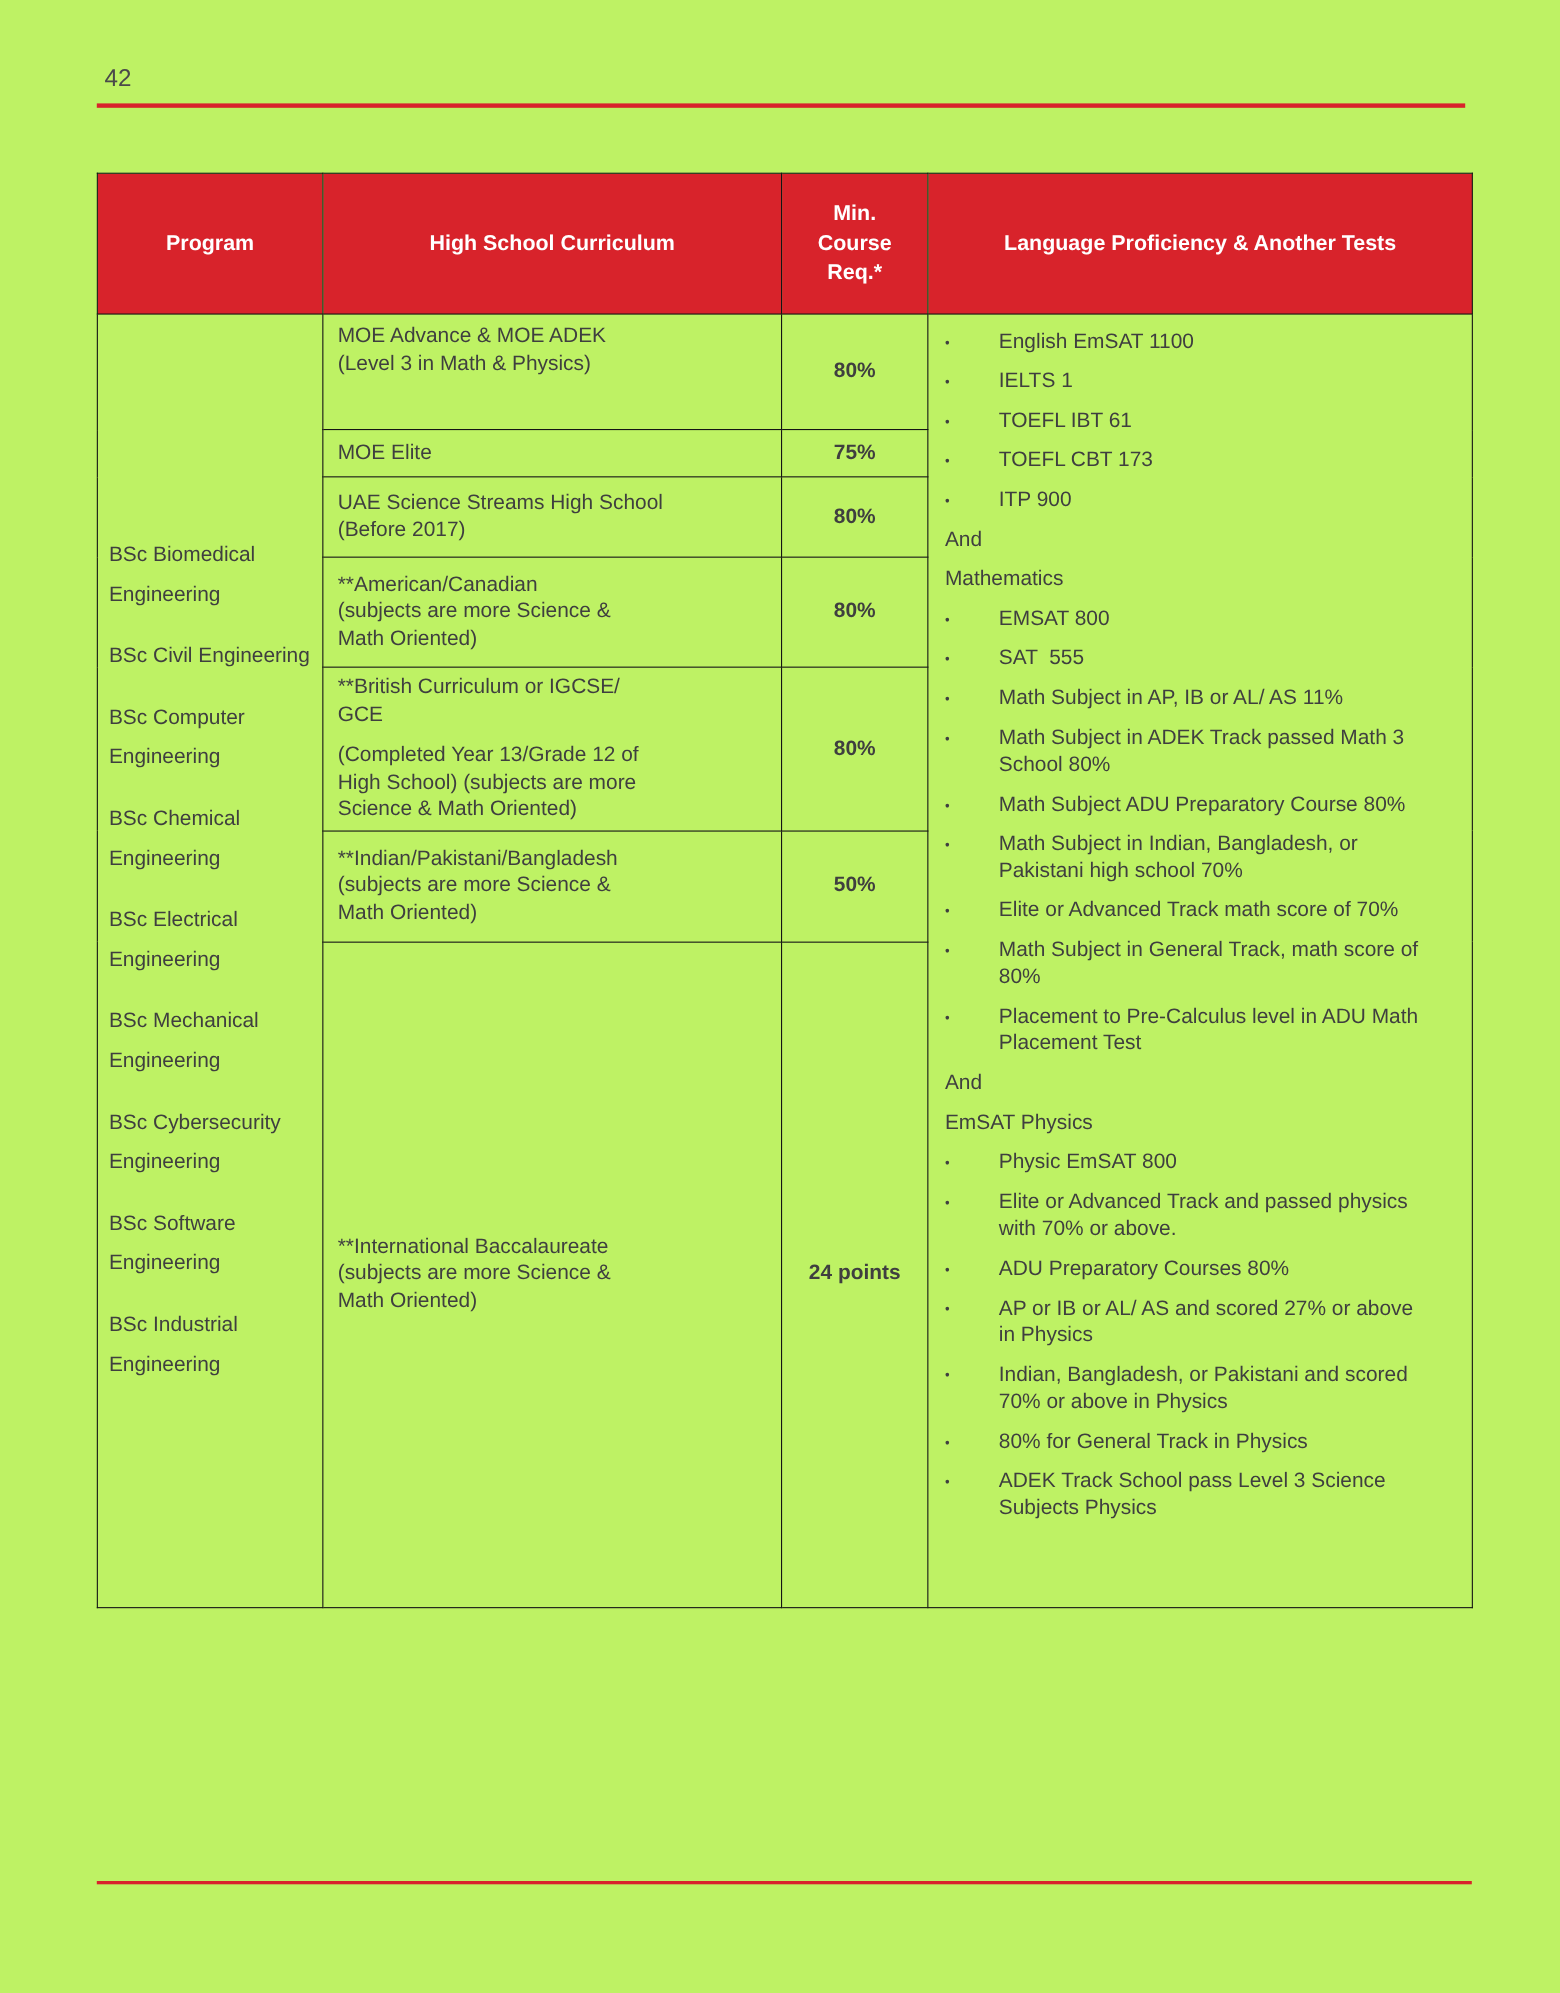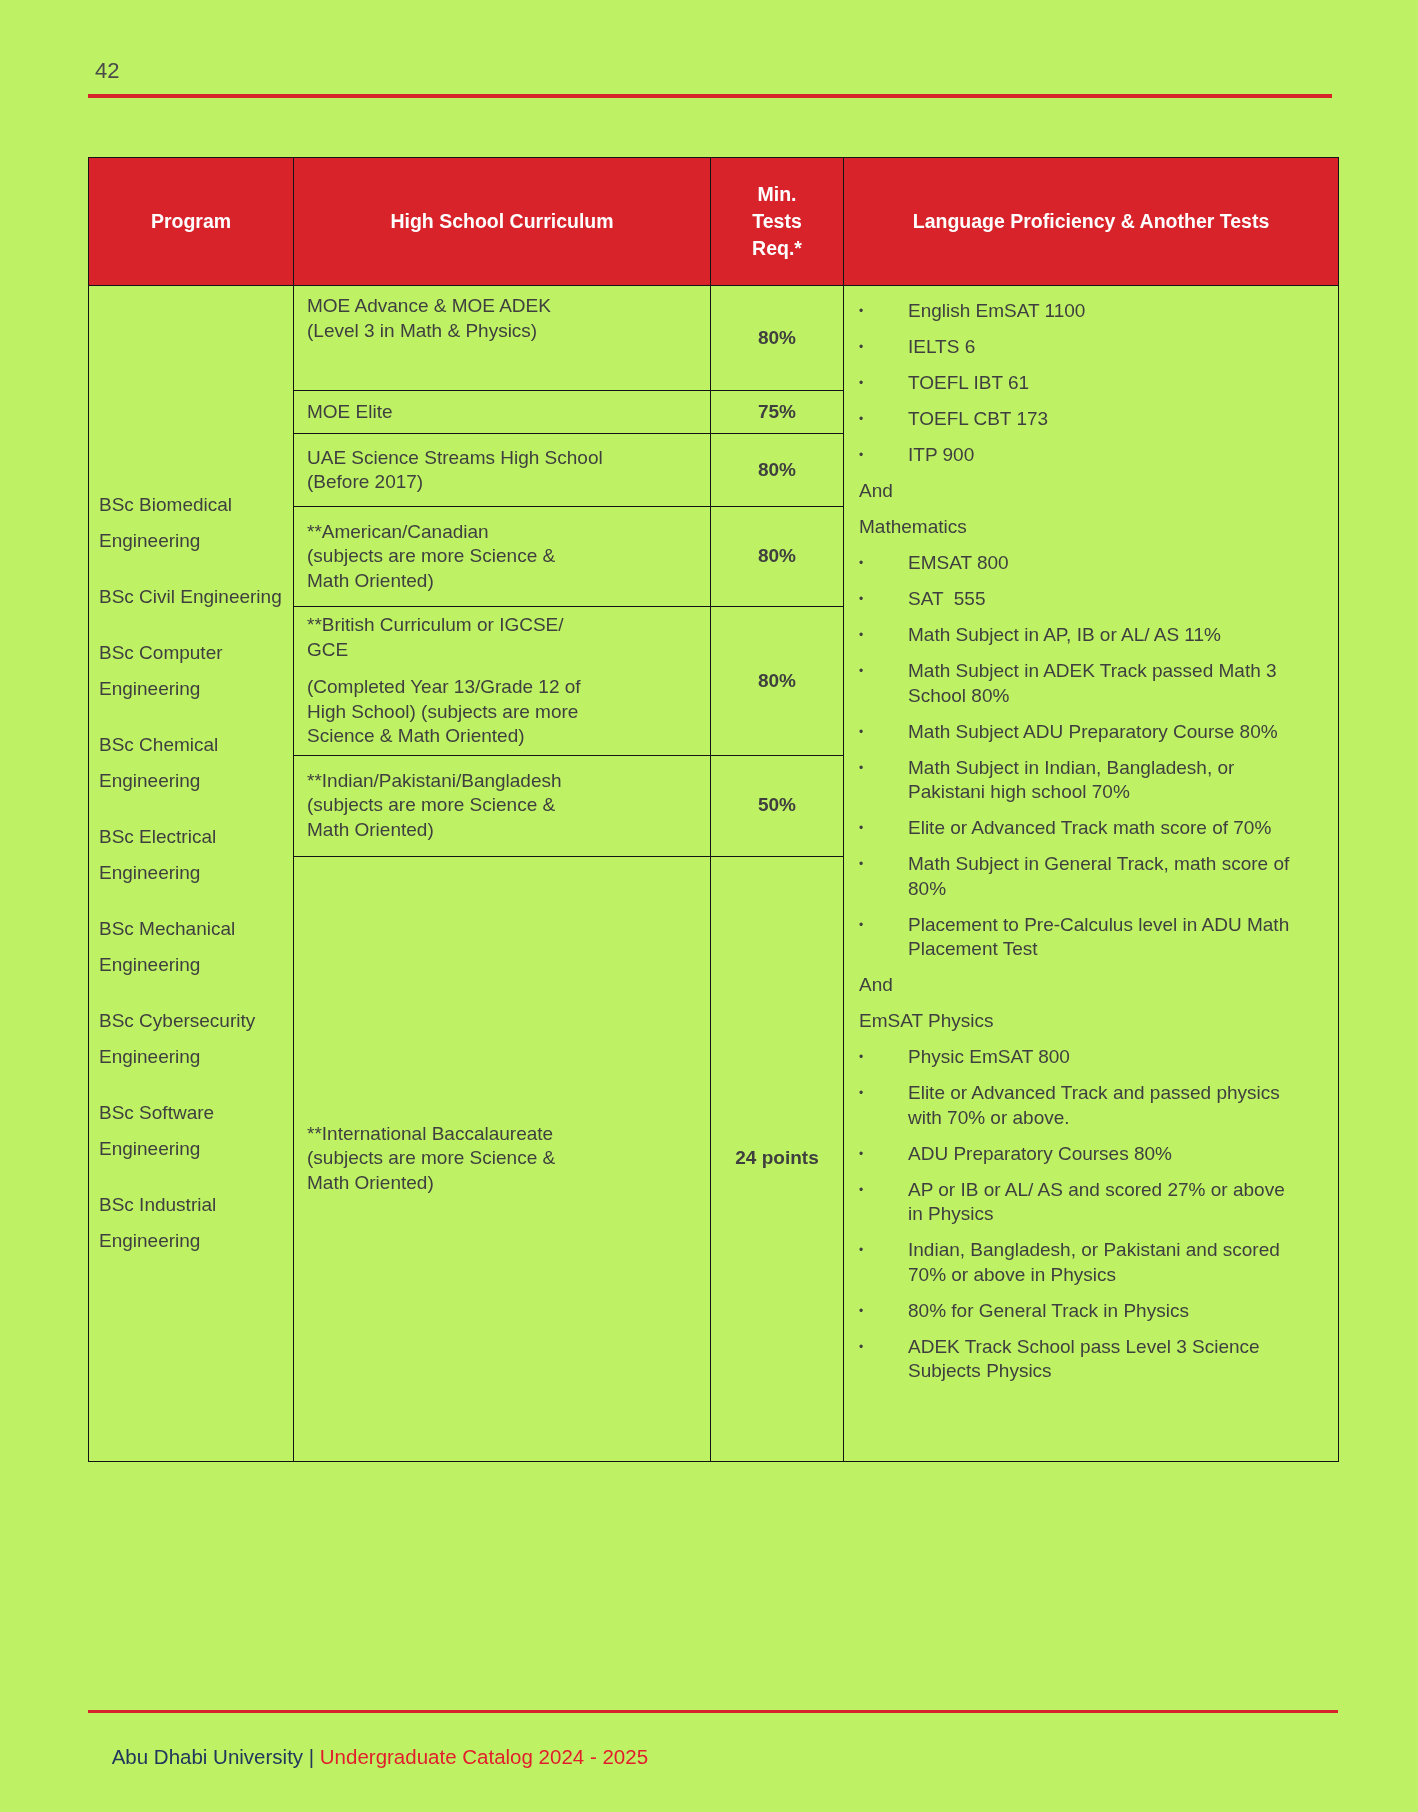--- a/index.html
+++ b/index.html
@@ -62,21 +62,21 @@
       <col class="col-program">
         <col class="col-curr">
         <col class="col-grade">
         <col class="col-lang">
     </colgroup>
     <thead>
       <tr>
         <th>Program</th>
         <th>High School Curriculum</th>
         <th>Min.
-Tests
+Course
 Req.*</th>
         <th>Language Proficiency &amp; Another Tests</th>
       </tr>
     </thead>
     <tbody>
       <tr class="r1">
         <td class="program-cell" rowspan="7">
           <div>
 
               <div class="prog-item">BSc Biomedical Engineering</div>
@@ -106,21 +106,21 @@
         <td class="lang-cell" rowspan="7">
           <div>
 
               <div class="lang-item bullet">
                 <span class="dot">•</span>
                 <span class="li-text">English EmSAT 1100</span>
               </div>
 
               <div class="lang-item bullet">
                 <span class="dot">•</span>
-                <span class="li-text">IELTS 6</span>
+                <span class="li-text">IELTS 1</span>
               </div>
 
               <div class="lang-item bullet">
                 <span class="dot">•</span>
                 <span class="li-text">TOEFL IBT 61</span>
               </div>
 
               <div class="lang-item bullet">
                 <span class="dot">•</span>
                 <span class="li-text">TOEFL CBT 173</span>
@@ -277,17 +277,14 @@
           <div class="cell-text">**International Baccalaureate
 (subjects are more Science &amp;
 Math Oriented)</div>
         </td>
         <td class="grade-cell">24 points</td>
       </tr>
     </tbody>
   </table>
 
   <div class="footer-rule"></div>
-  <div class="footer-text">
-    <span class="navy">Abu Dhabi University</span><span class="sep"> | </span><span class="red">Undergraduate Catalog 2024 - 2025</span>
-  </div>
 
 </div>
 
 </body></html>

